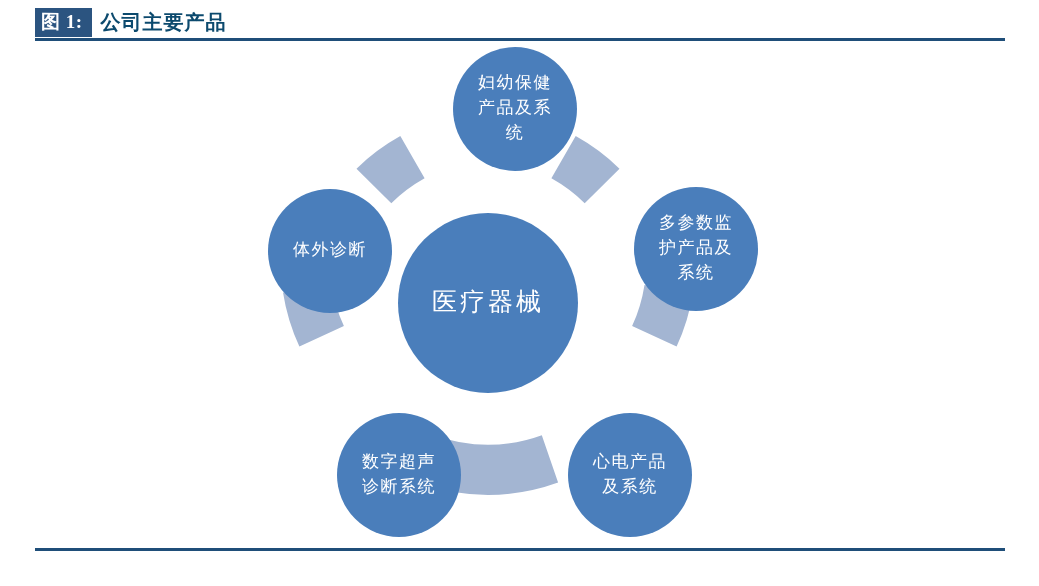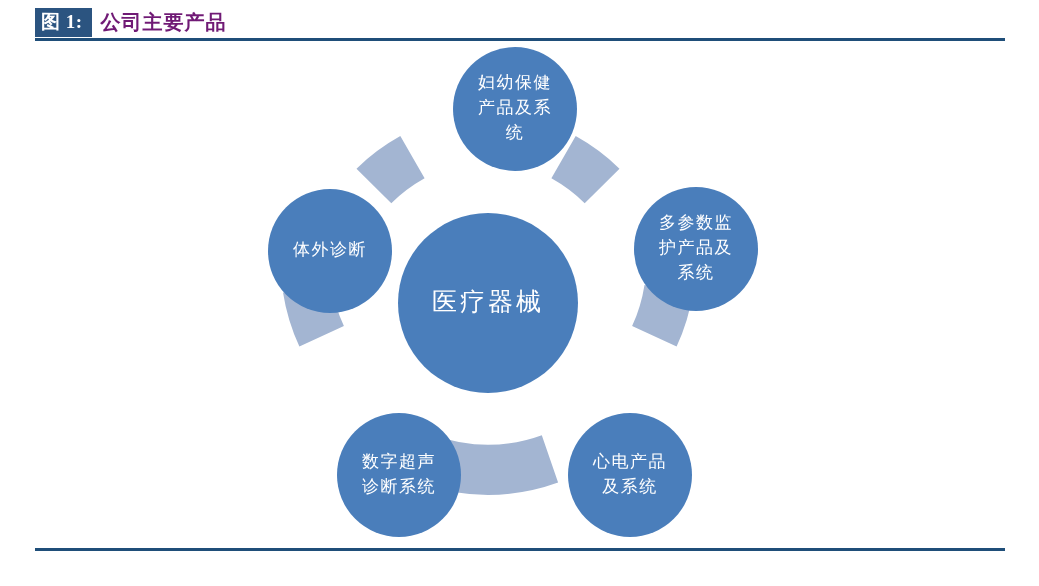--- a/index.html
+++ b/index.html
@@ -39,21 +39,21 @@
     background: #2b5480;
     color: #ffffff;
     font-family: "Liberation Serif", "DejaVu Serif", serif;
     font-weight: bold;
     font-size: 19px;
     line-height: 26px;
     padding: 1px 9px 2px 6px;
     letter-spacing: 0.5px;
   }
   #title-text {
-    color: #701a75;
+    color: #0c4a6e;
     font-family: "Liberation Serif", "DejaVu Serif", serif;
     font-weight: bold;
     font-size: 20px;
     line-height: 26px;
     margin-left: 9px;
     letter-spacing: 1px;
   }
   #title-rule {
     position: absolute;
     left: 35px;

